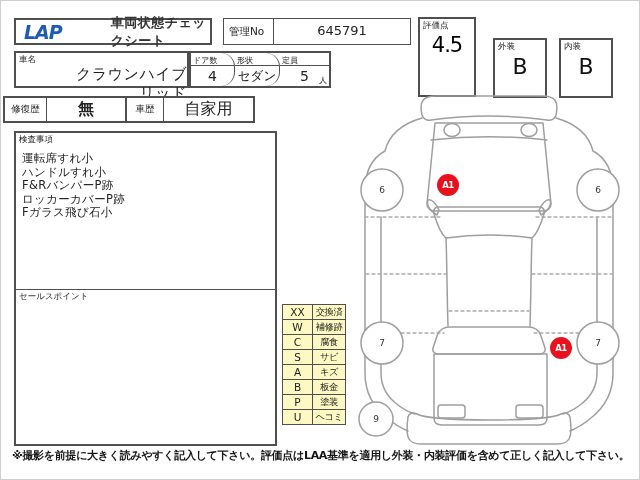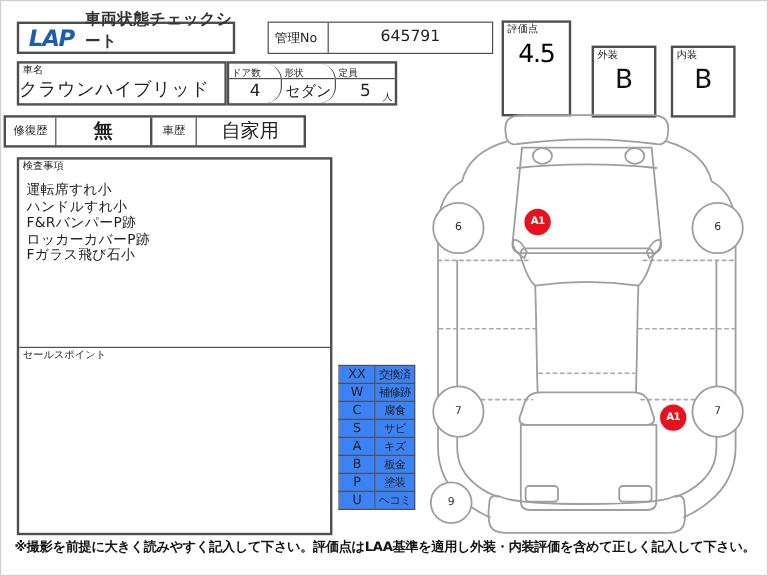--- a/index.html
+++ b/index.html
@@ -8,34 +8,34 @@
   .sheet {
     position: relative; width: 640px; height: 480px;
     background: #ffffff; overflow: hidden;
     font-family: "DejaVu Sans", "Liberation Sans", sans-serif;
     color: #222; border: 1px solid #cfcfcf;
   }
   .box { position: absolute; border: 2px solid #4f4f4f; background: #fff; }
   .corner-lbl { position: absolute; top: 1px; left: 3px; font-size: 8.5px; color: #222; line-height: 10px; }
 
   
-  .logo-box { left: 13px; top: 17px; width: 182px; height: 27px; display: flex; align-items: flex-end; padding-left: 8px; }
+  .logo-box { left: 13px; top: 17px; width: 198px; height: 27px; display: flex; align-items: center; padding-left: 8px; gap: 40px; }
   .logo { font-size: 19px; font-weight: bold; font-style: italic; color: #1c5db1; letter-spacing: -1px; }
   .sheet-title { margin-left: 9px; font-size: 13px; font-weight: bold; color: #333; letter-spacing: 0.5px; }
   .manage-box { left: 222px; top: 17px; width: 188px; height: 27px; display: flex; border-width: 1.5px; }
   .manage-label { width: 50px; border-right: 1.5px solid #4f4f4f; font-size: 10.5px; display: flex; align-items: center; padding-left: 5px; }
   .manage-value { flex: 1; text-align: center; font-size: 13px; line-height: 24px; }
   .score-box { left: 417px; top: 16px; width: 58px; height: 80px; }
   .score-value { text-align: center; font-size: 21px; margin-top: 14px; letter-spacing: -1px; color: #000000; }
   .grade-box { top: 37px; width: 54px; height: 60px; }
   .grade-value { text-align: center; font-size: 22px; margin-top: 14px; color: #111; }
 
   
   .name-box { left: 13px; top: 50px; width: 175px; height: 37px; }
-  .name-value { text-align: left; font-size: 15px; padding-top: 12px; letter-spacing: 0.5px; }
+  .name-value { text-align: right; font-size: 15px; padding-top: 12px; letter-spacing: 0.5px; padding-left: 48px; }
   .spec-table { left: 188px; top: 50px; width: 142px; height: 37px; display: flex; }
   .spec-col { display: flex; flex-direction: column; border-radius: 14px; }
   .spec-col.c1 { width: 44px; border-right: 1px solid #4f4f4f; }
   .spec-col.c2 { width: 45px; border-right: 1px solid #4f4f4f; }
   .spec-col.c3 { flex: 1; }
   .spec-head { height: 13px; font-size: 8px; padding: 2px 0 0 2px; border-bottom: 1px solid #4f4f4f; }
   .spec-val { flex: 1; display: flex; align-items: center; justify-content: center; font-size: 14px; position: relative; }
   .unit { position: absolute; right: 2px; bottom: 0px; font-size: 8px; }
 
   
@@ -47,21 +47,21 @@
   .r4 { flex: 1; font-size: 16px; }
 
   
   .inspect-box { left: 13px; top: 130px; width: 263px; height: 315px; display: flex; flex-direction: column; }
   .insp-top { height: 156px; position: relative; padding: 19px 5px 0 6px; }
   .insp-items { font-size: 11.5px; line-height: 13.5px; letter-spacing: 0.3px; }
   .insp-bottom { flex: 1; border-top: 1.5px solid #4f4f4f; position: relative; }
 
   
   .legend { position: absolute; left: 281px; top: 303px; border-collapse: collapse; }
-  .legend td { border: 1.4px solid #4f4f4f; height: 15px; text-align: center; vertical-align: middle; padding: 0; background: #3b82f6; }
+  .legend td { border: 1.4px solid #4f4f4f; height: 15px; text-align: center; vertical-align: middle; padding: 0; background: #fef9c3; }
   .legend .code { width: 30px; font-size: 10.5px; }
   .legend .desc { width: 33px; font-size: 9.3px; letter-spacing: -0.5px; }
 
   
   .footer-note { position: absolute; left: 11px; top: 447px; width: 627px; font-size: 11px; font-weight: bold; color: #151515; white-space: nowrap; letter-spacing: -0.3px; }
 
   
   .car-svg { position: absolute; left: 350px; top: 88px; width: 290px; height: 360px; }
   .wheel-label { position: absolute; transform: translate(-50%,-50%); font-size: 9px; color: #333; }
   .marker { position: absolute; width: 22px; height: 22px; border-radius: 50%; background: #e8121f;

